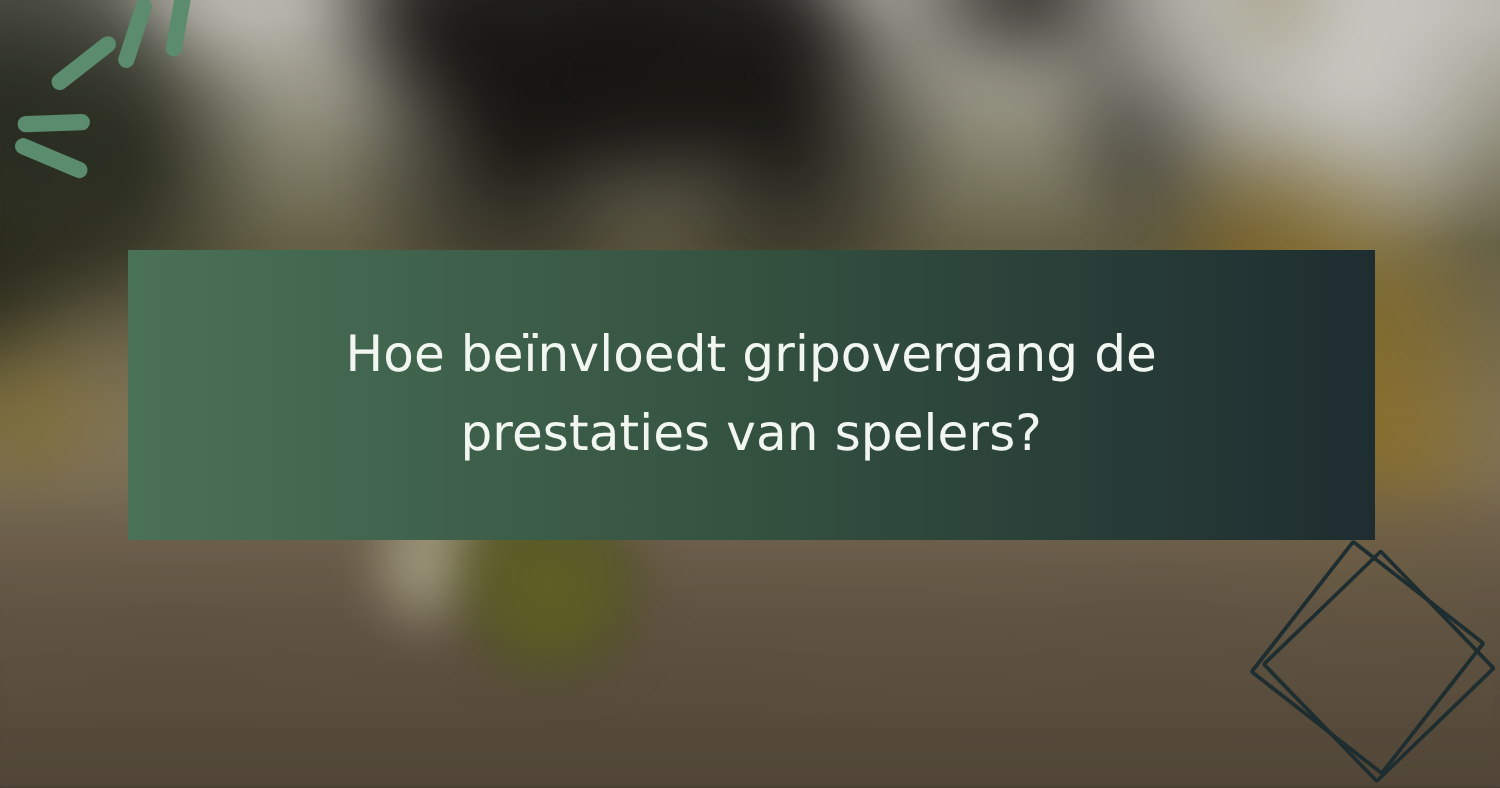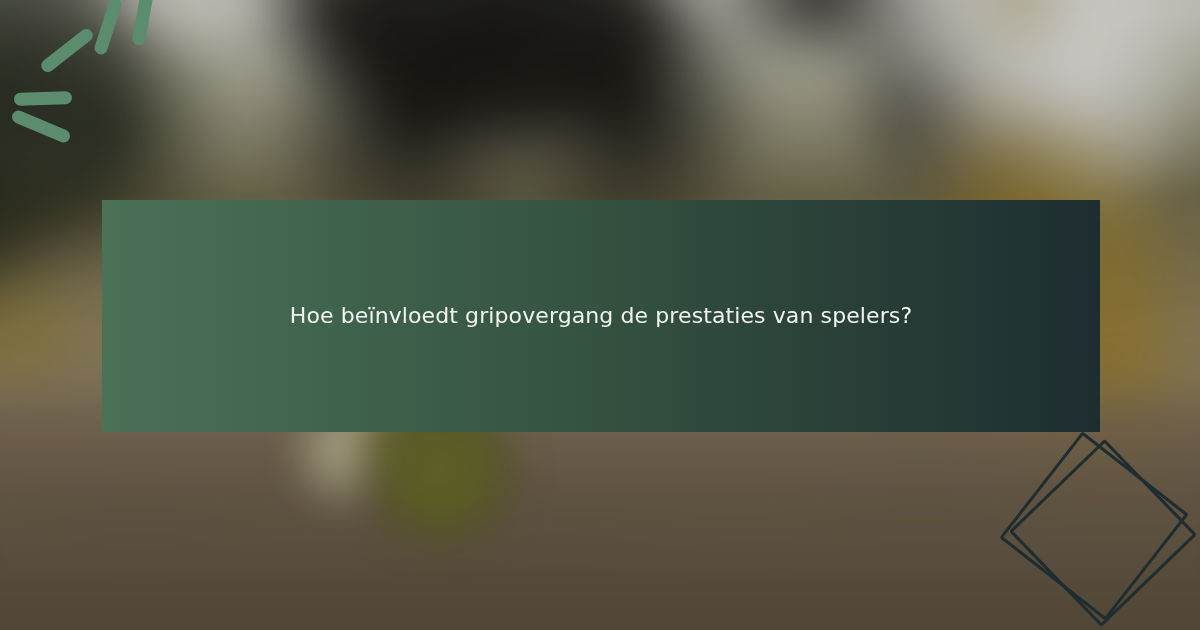--- a/index.html
+++ b/index.html
@@ -150,21 +150,21 @@
     align-items: center;
     justify-content: center;
     box-sizing: border-box;
     padding: 0 70px;
   }
 
   #banner-title {
     margin: 0;
     text-align: center;
     color: #f2f6f1;
-    font-size: 22px;
+    font-size: 40px;
     line-height: 1.58;
     font-weight: 400;
     letter-spacing: 0.1px;
     max-width: 760px;
   }
 </style>
 </head>
 <body>
 
 <div id="card">

